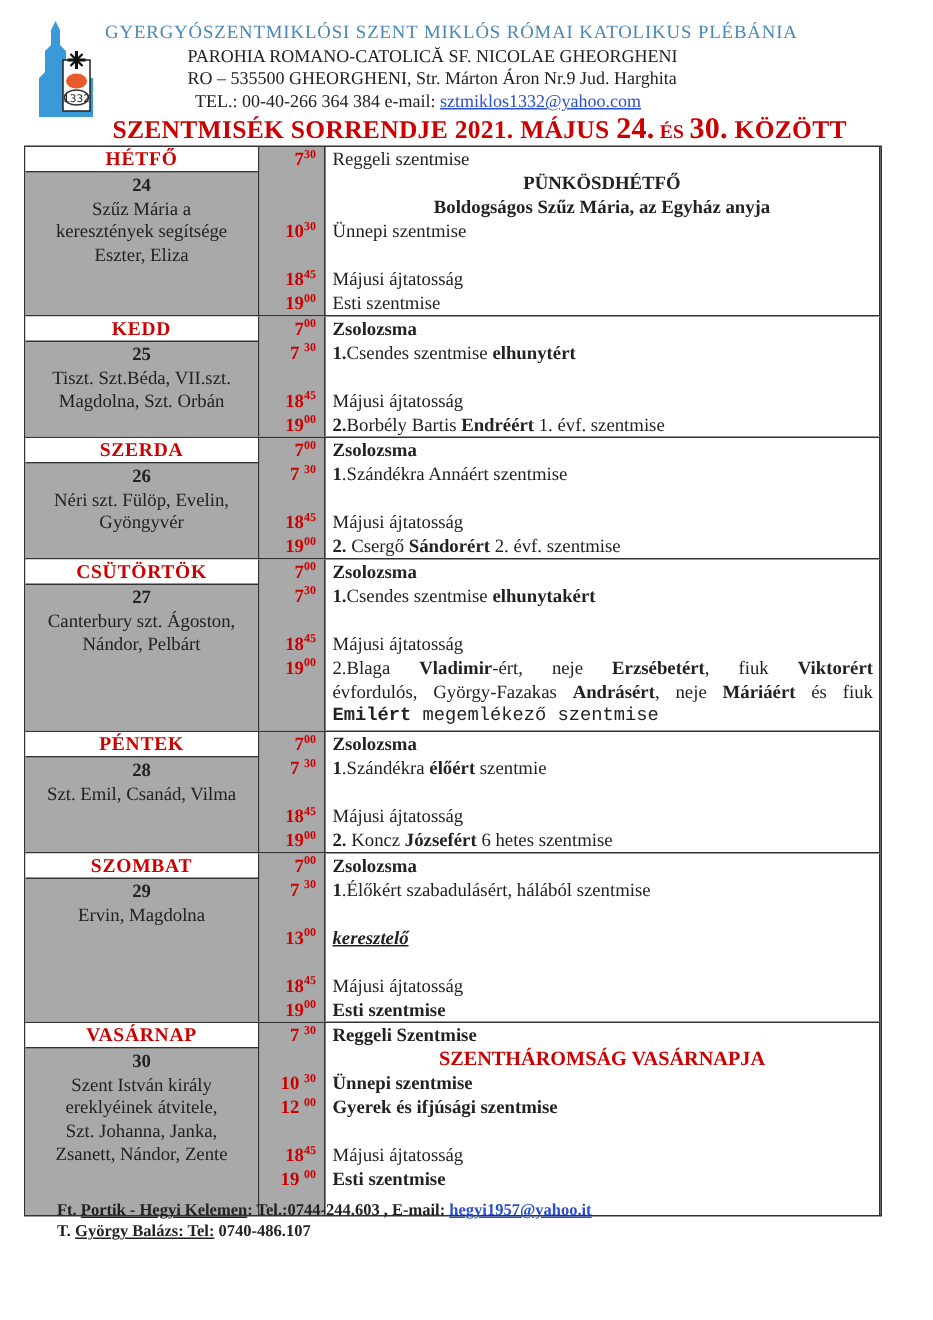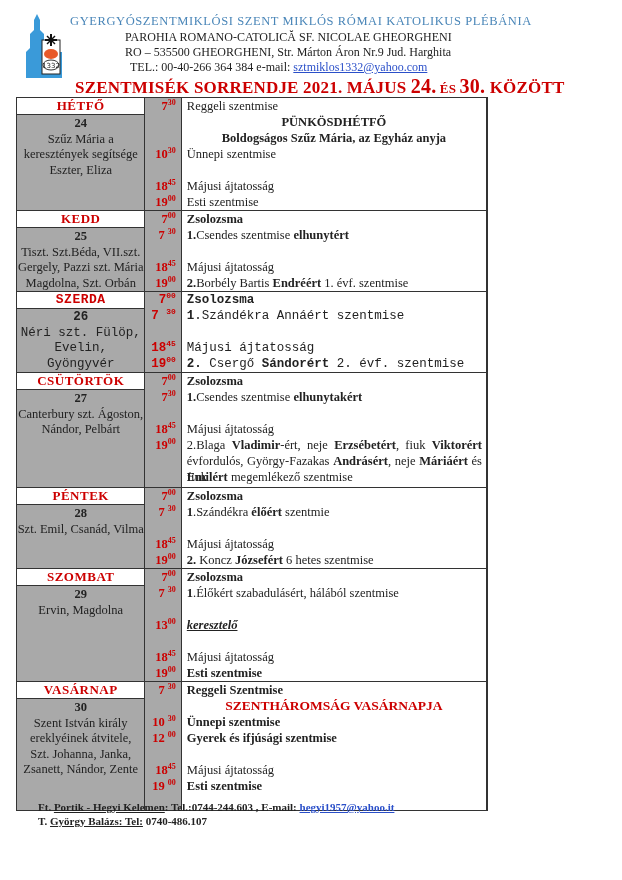--- a/index.html
+++ b/index.html
@@ -9,21 +9,21 @@
   .hdr { position:absolute; left:0; width:622px; text-align:center; }
   .hdr1 { top:14px; left:60px; width:540px; font-weight:normal; color:#4a86b8; font-size:12.5px; letter-spacing:0.6px; text-align:left; padding-left:10px; }
   .hdr2 { top:30px; left:125px; width:400px; font-size:12px; text-align:left; }
   .hdr3 { top:45px; left:125px; width:400px; font-size:12px; text-align:left; }
   .hdr4 { top:60px; left:130px; width:400px; font-size:12px; text-align:left; }
   .hdr4 a { color:#2a4fc9; text-decoration:underline; }
   .title { position:absolute; top:75px; left:75px; width:520px; font-size:17px; font-weight:bold; color:#c00; letter-spacing:0.2px; }
   .title .big { font-size:20px; }
   .title .sm { font-size:13px; }
 
-  .tbl { position:absolute; left:16px; top:97px; width:472px; border:1.5px solid #333; box-sizing:border-box; }
+  .tbl { position:absolute; left:16px; top:97px; width:572px; border:1.5px solid #333; box-sizing:border-box; }
   .day { position:relative; display:flex; border-bottom:1.5px solid #333; }
   .day:last-child { border-bottom:none; }
   .c1 { width:155px; border-right:1.5px solid #333; background:#a9a9a9; display:flex; flex-direction:column; }
   .dname { background:#fff; color:#c00; font-weight:bold; font-size:13px; text-align:center; height:16px; line-height:16px; border-bottom:1.5px solid #333; letter-spacing:0.5px; }
   .dinfo { text-align:center; font-size:12.5px; line-height:15.5px; padding-top:1px; color:#222; }
   .dinfo .num { font-weight:bold; }
   .c2 { width:43px; border-right:1.5px solid #333; background:#a9a9a9; }
   .c3 { width:370px; border-right:1.5px solid #333; }
   .c4 { flex:1; display:flex; flex-direction:column; }
   .c4 .box { height:16px; border-bottom:1.5px solid #555; }
@@ -100,21 +100,20 @@
         <div class="box"></div>
         <div class="box"></div>
       </div>
     </div>
     <div class="day" style="height: 80px;">
       <div class="c1">
         <div class="dname">KEDD</div>
         <div class="dinfo">
           <div class="num">25</div>
           <div>Tiszt. Szt.Béda, VII.szt.</div>
-          <div>Gergely, Pazzi szt. Mária</div>
           <div>Magdolna, Szt. Orbán</div>
         </div>
       </div>
       <div class="c2">
         <div class="line"><span>7</span><sup>00</sup></div>
         <div class="line"><span>7 </span><sup>30</sup></div>
         <div class="line"></div>
         <div class="line"><span>18</span><sup>45</sup></div>
         <div class="line"><span>19</span><sup>00</sup></div>
       </div>
@@ -124,21 +123,21 @@
         <div class="line"><span></span></div>
         <div class="line"><span>Májusi ájtatosság</span></div>
         <div class="line"><span class="b">2.</span><span>Borbély Bartis </span><span class="b">Endréért</span><span> 1. évf. szentmise</span></div>
       </div>
       <div class="c4">
         <div class="box"></div>
         <div class="box"></div>
         <div class="box"></div>
       </div>
     </div>
-    <div class="day" style="height: 80px; font-family: Liberation Mono, monospace;">
+    <div class="day" style="height: 80px;">
       <div class="c1">
         <div class="dname">SZERDA</div>
         <div class="dinfo">
           <div class="num">26</div>
           <div>Néri szt. Fülöp, Evelin,</div>
           <div>Gyöngyvér</div>
         </div>
       </div>
       <div class="c2">
         <div class="line"><span>7</span><sup>00</sup></div>
@@ -177,21 +176,21 @@
         <div class="line"><span>19</span><sup>00</sup></div>
       </div>
       <div class="c3">
         <div class="line b"><span>Zsolozsma</span></div>
         <div class="line"><span class="b">1.</span><span>Csendes szentmise </span><span class="b">elhunytakért</span></div>
         <div class="line"><span></span></div>
         <div class="line"><span>Májusi ájtatosság</span></div>
         <div class="line" style="height: auto;">
           <div class="line just" style="padding-left: 0px;"><span>2.Blaga </span><span class="b">Vladimir</span><span>-ért, neje </span><span class="b">Erzsébetért</span><span>, fiuk </span><span class="b">Viktorért</span></div>
           <div class="line just" style="padding-left: 0px;"><span>évfordulós, György-Fazakas </span><span class="b">Andrásért</span><span>, neje </span><span class="b">Máriáért</span><span> és fiuk</span></div>
-          <div class="line" style="padding-left: 0px;"><span class="b">Emilért</span><span> megemlékező szentmise</span></div>
+          <div class="line" style="padding-left: 0px; font-family: Liberation Mono, monospace;"><span class="b">Emilért</span><span> megemlékező szentmise</span></div>
         </div>
       </div>
       <div class="c4">
         <div class="box"></div>
         <div class="box"></div>
         <div class="box"></div>
       </div>
     </div>
     <div class="day" style="height: 80px;">
       <div class="c1">

